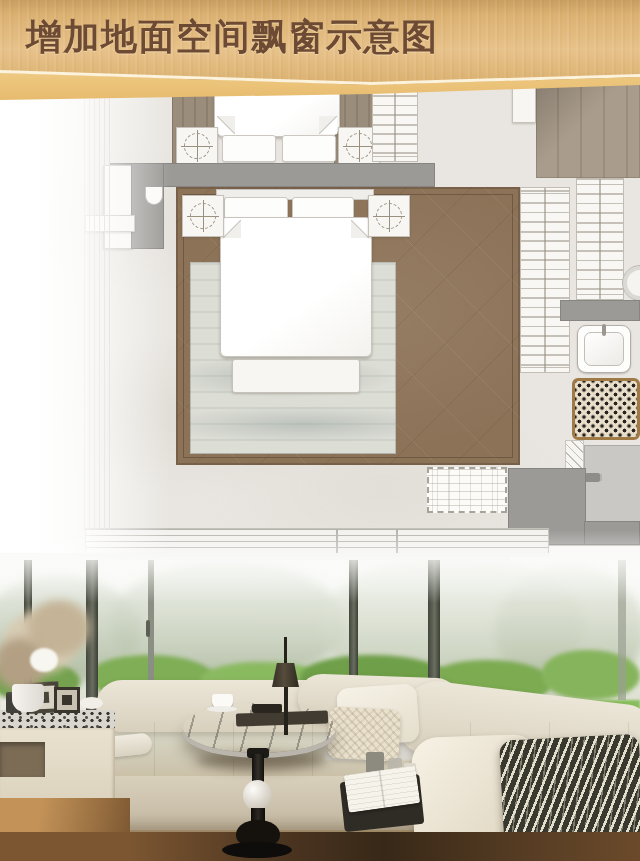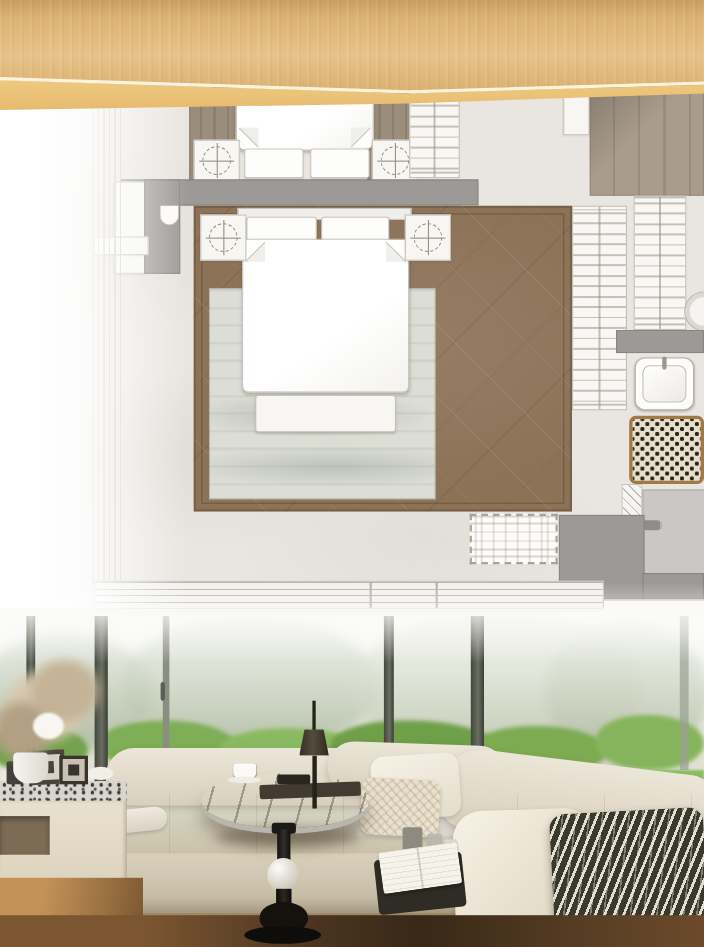--- a/index.html
+++ b/index.html
@@ -271,15 +271,16 @@
     <div class="abs" style="left:0;top:455px;width:640px;height:30px;background:linear-gradient(180deg,rgba(255,255,255,0),rgba(255,255,255,.55));"></div>
   </div>
 
   <div class="abs" style="left:0;top:553px;width:640px;height:50px;z-index:25;background:linear-gradient(180deg,rgba(250,250,248,.9),rgba(250,250,248,0));"></div>
 
   <div class="abs banner">
     <div class="abs banner-main"></div>
     <div class="abs banner-streaks"></div>
     <div class="abs banner-highlight"></div>
     <div class="abs banner-stripe"></div>
+    <div class="abs banner-title">增加地面空间飘窗示意图</div>
   </div>
 
 </div>
 
 </body></html>

